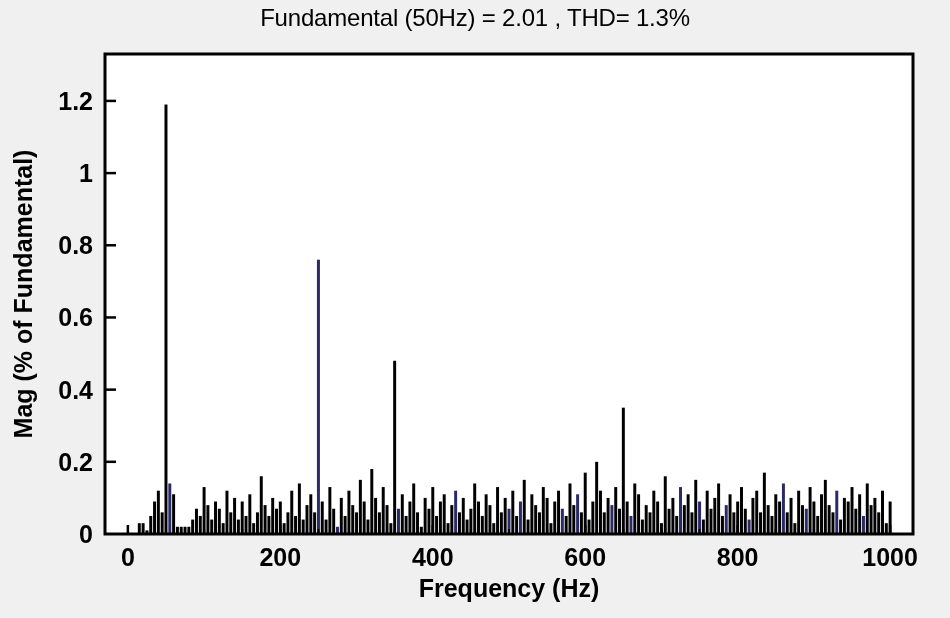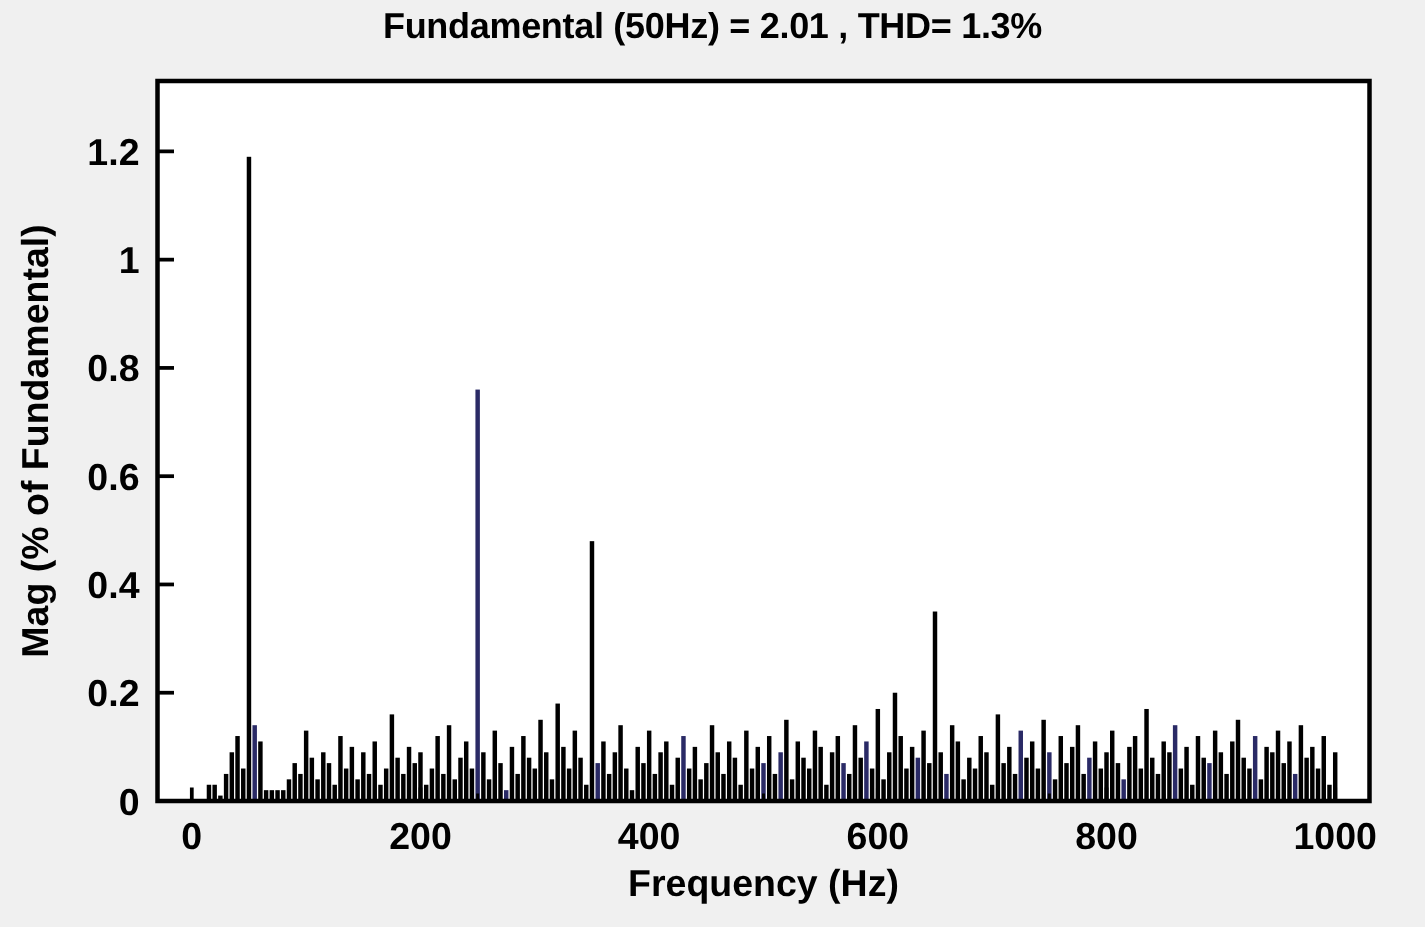--- a/index.html
+++ b/index.html
@@ -20,21 +20,21 @@
     background: #f0f0f0;
   }
   #chart-title {
     position: absolute;
     left: 0;
     top: 4px;
     width: 950px;
     text-align: center;
     font-family: "Liberation Sans", sans-serif;
     font-size: 24px;
-    font-weight: bold;
+    font-weight: normal;
     color: #000000;
     letter-spacing: -0.2px;
     white-space: nowrap;
   }
   #plot-svg {
     position: absolute;
     left: 0;
     top: 0;
   }
   .tick-label {

